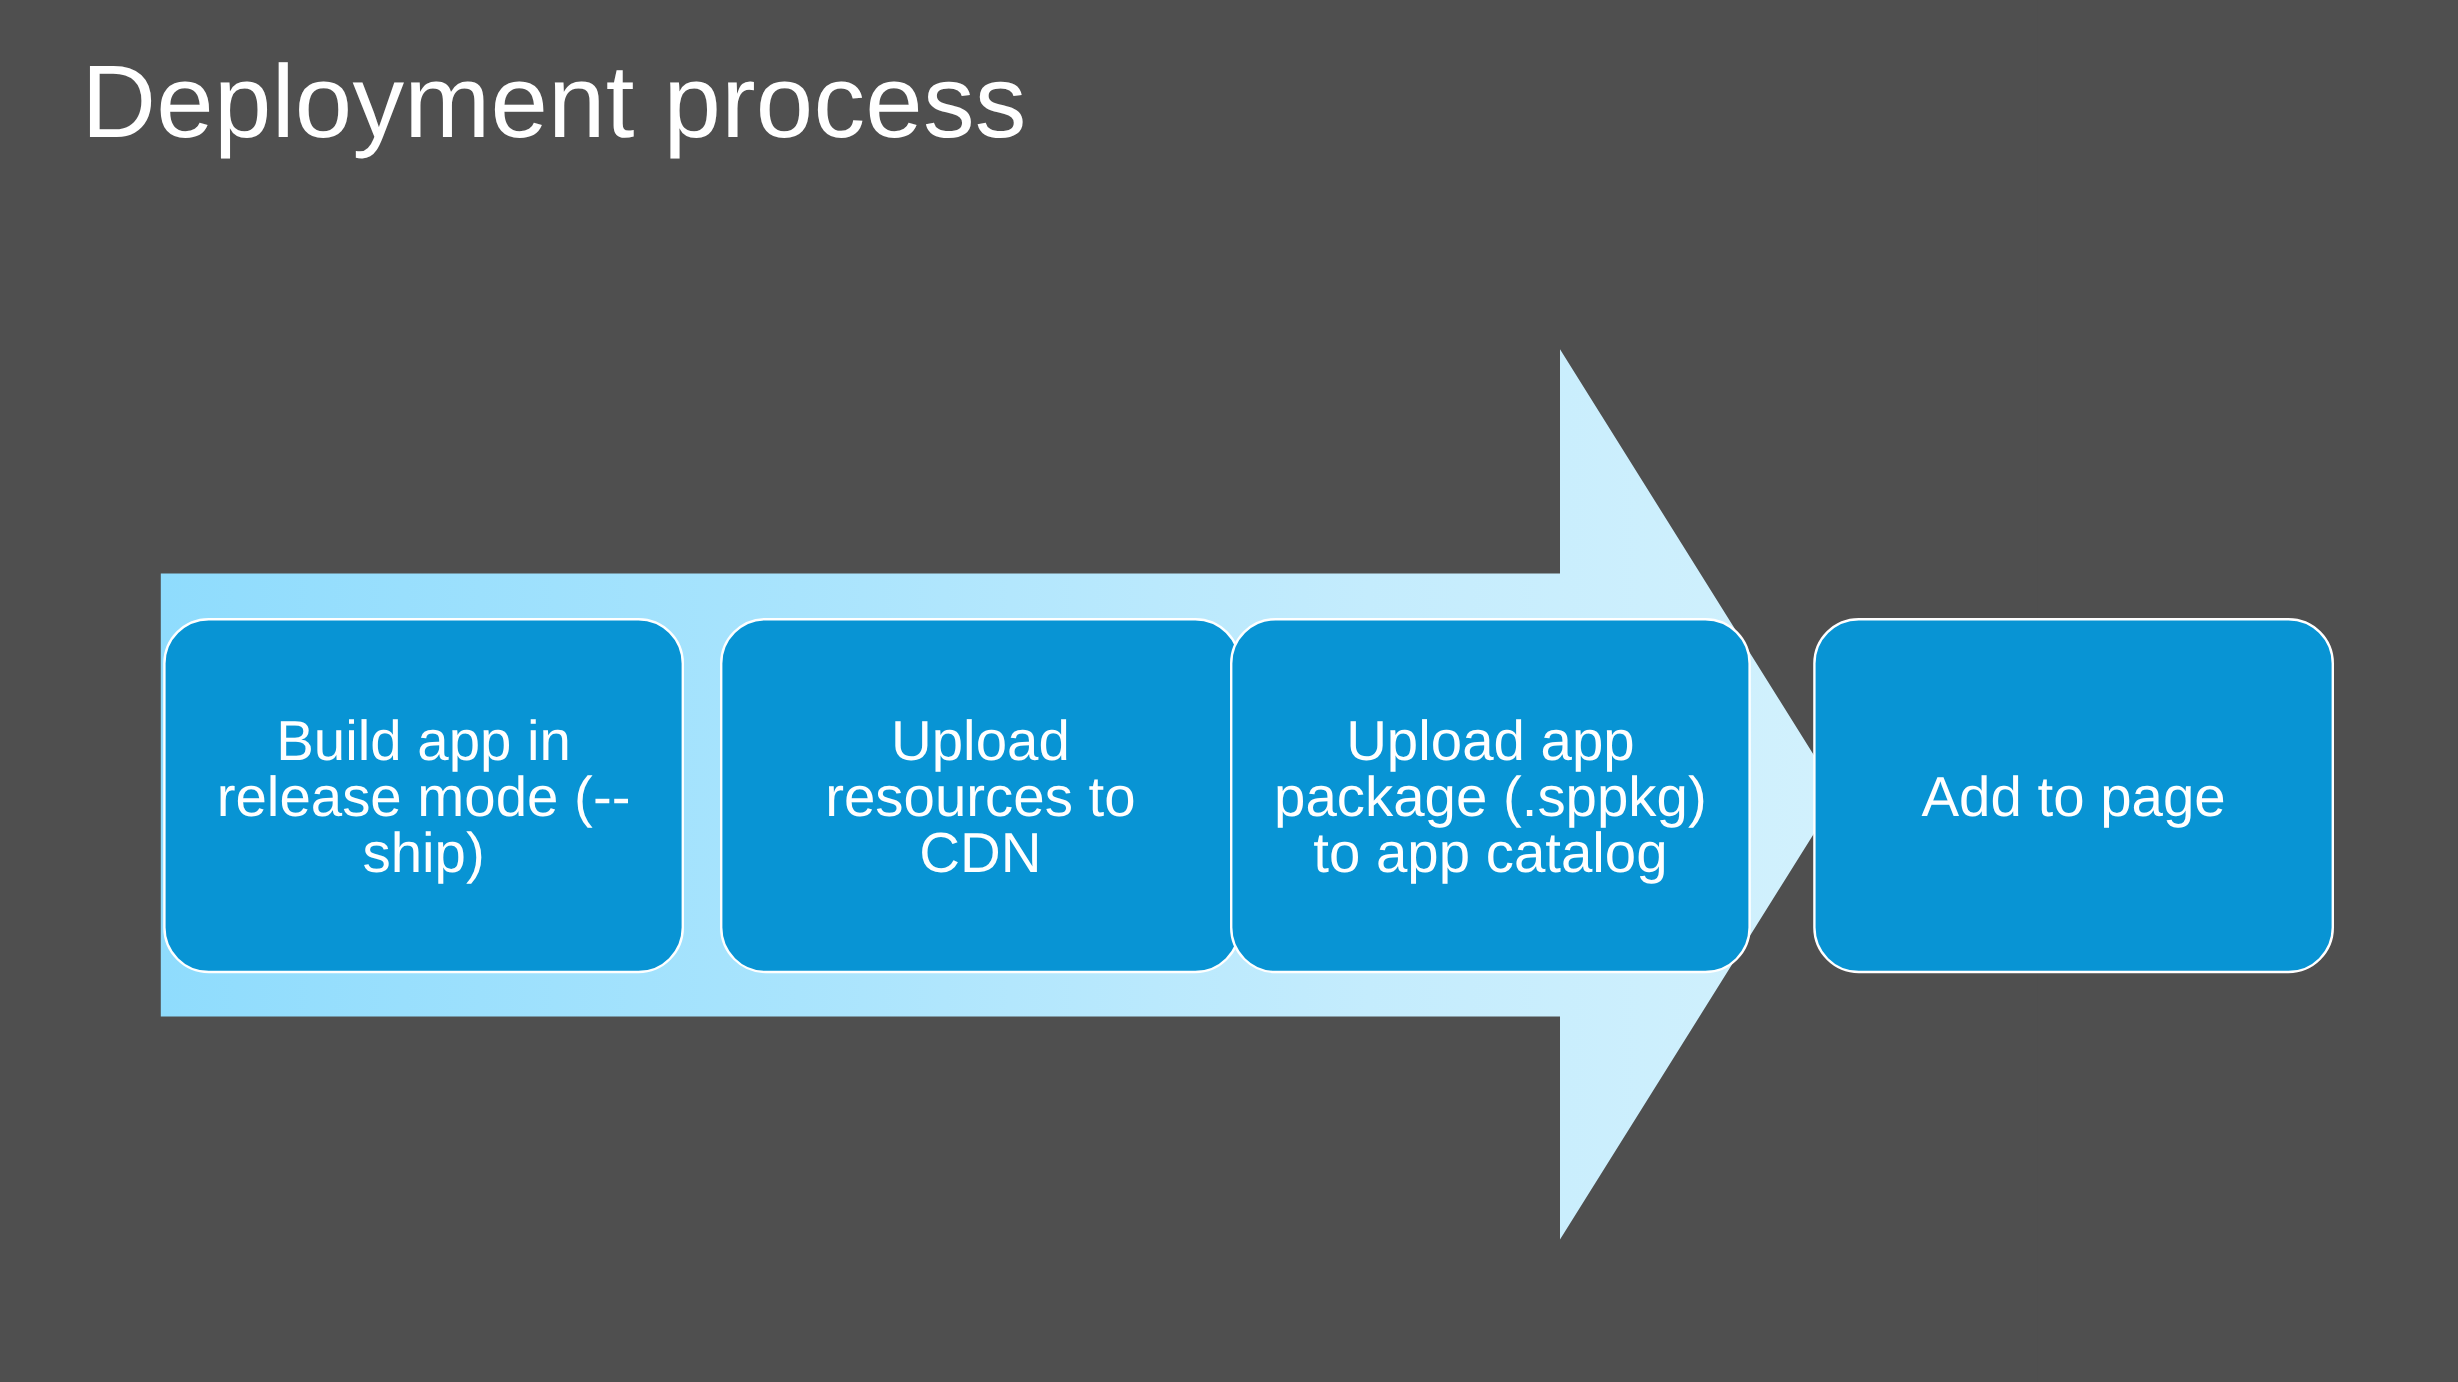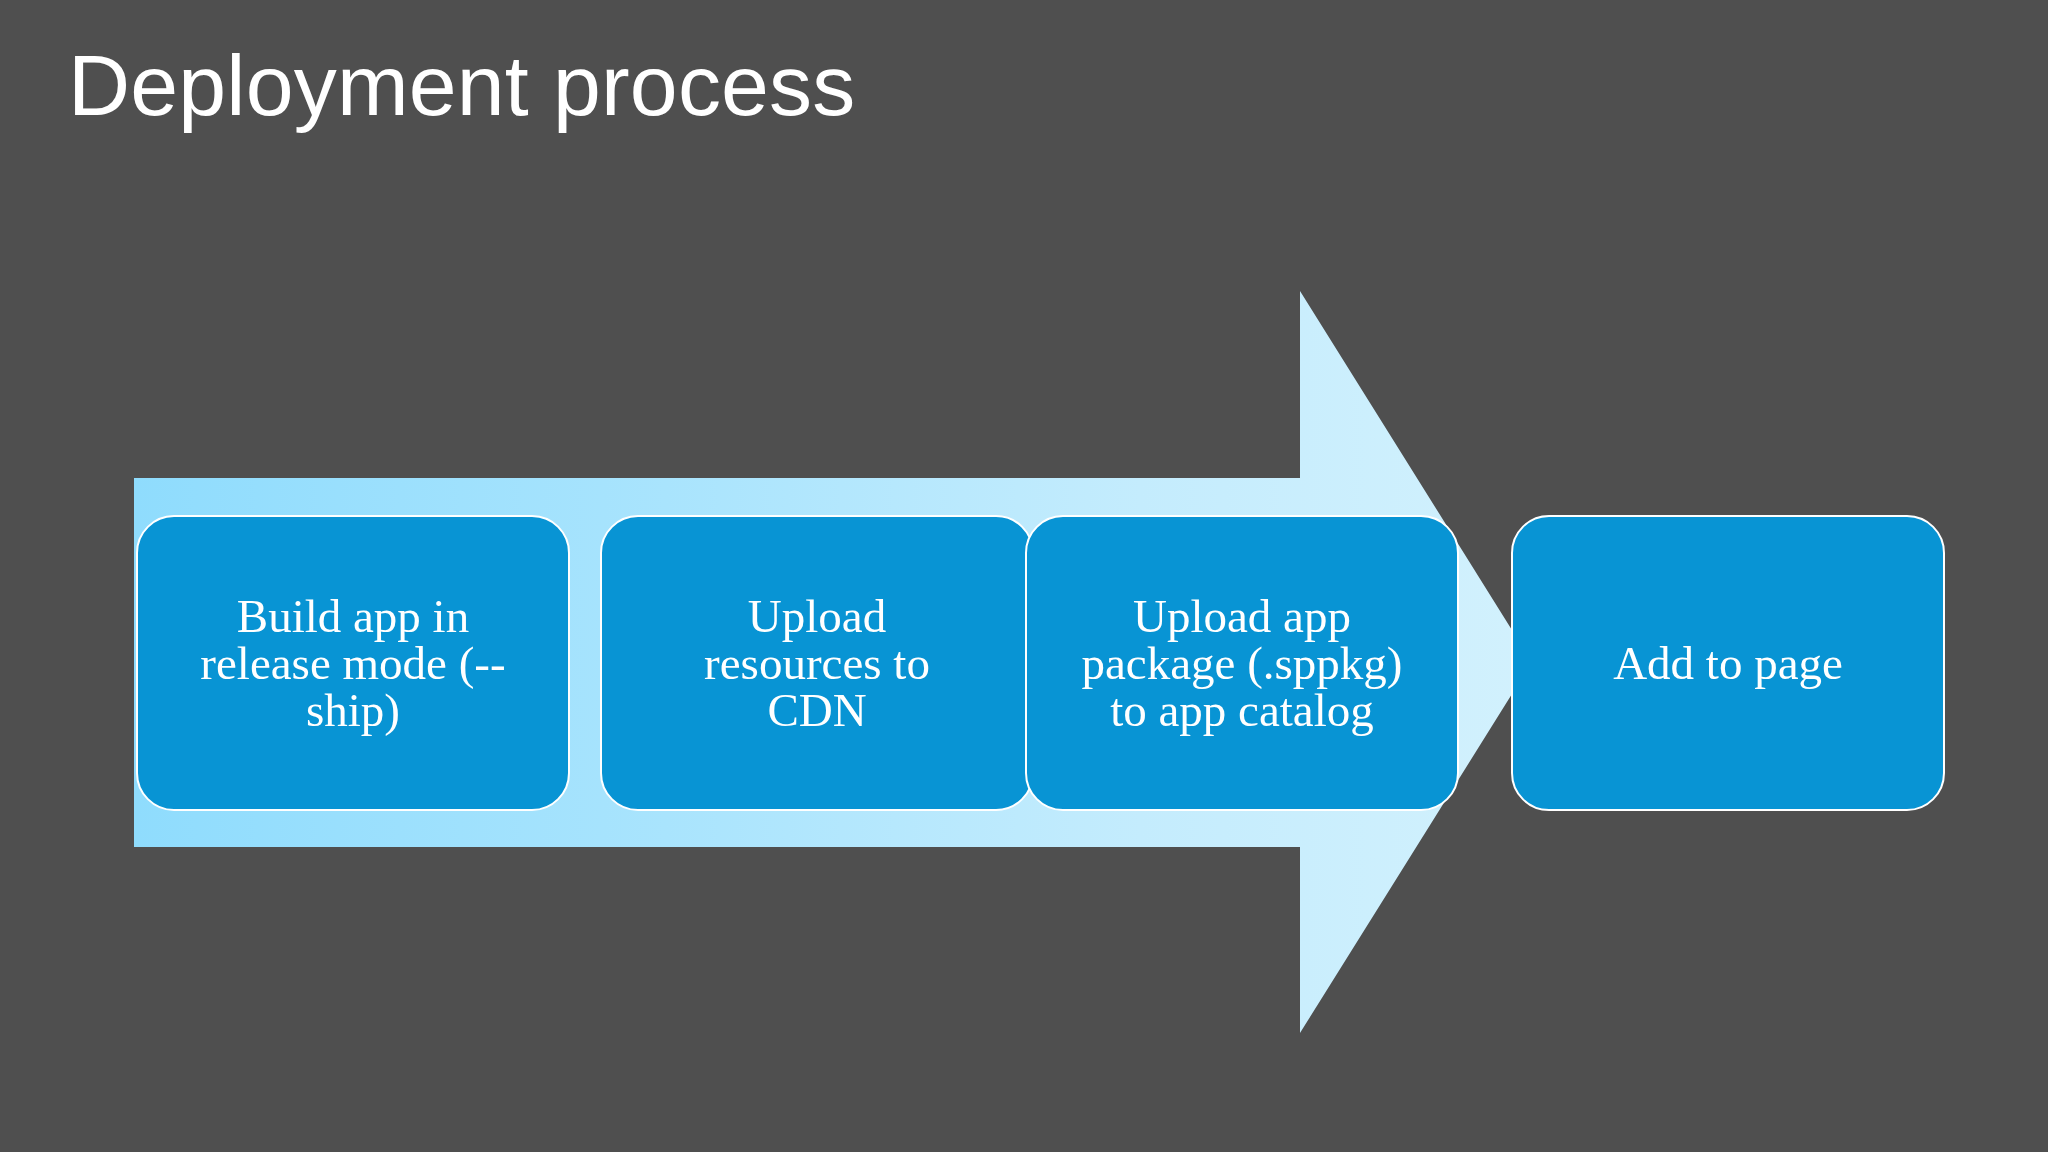--- a/index.html
+++ b/index.html
@@ -36,21 +36,20 @@
     top: 0;
     width: 2048px;
     height: 1152px;
   }
   #process-boxes {
     position: absolute;
     left: 0;
     top: 0;
     width: 2048px;
     height: 1152px;
-    font-family: Liberation Serif, serif;
   }
   .process-box {
     position: absolute;
     top: 515px;
     height: 296px;
     box-sizing: border-box;
     background: #0894d4;
     border: 2.5px solid #ffffff;
     border-radius: 38px;
     display: flex;

